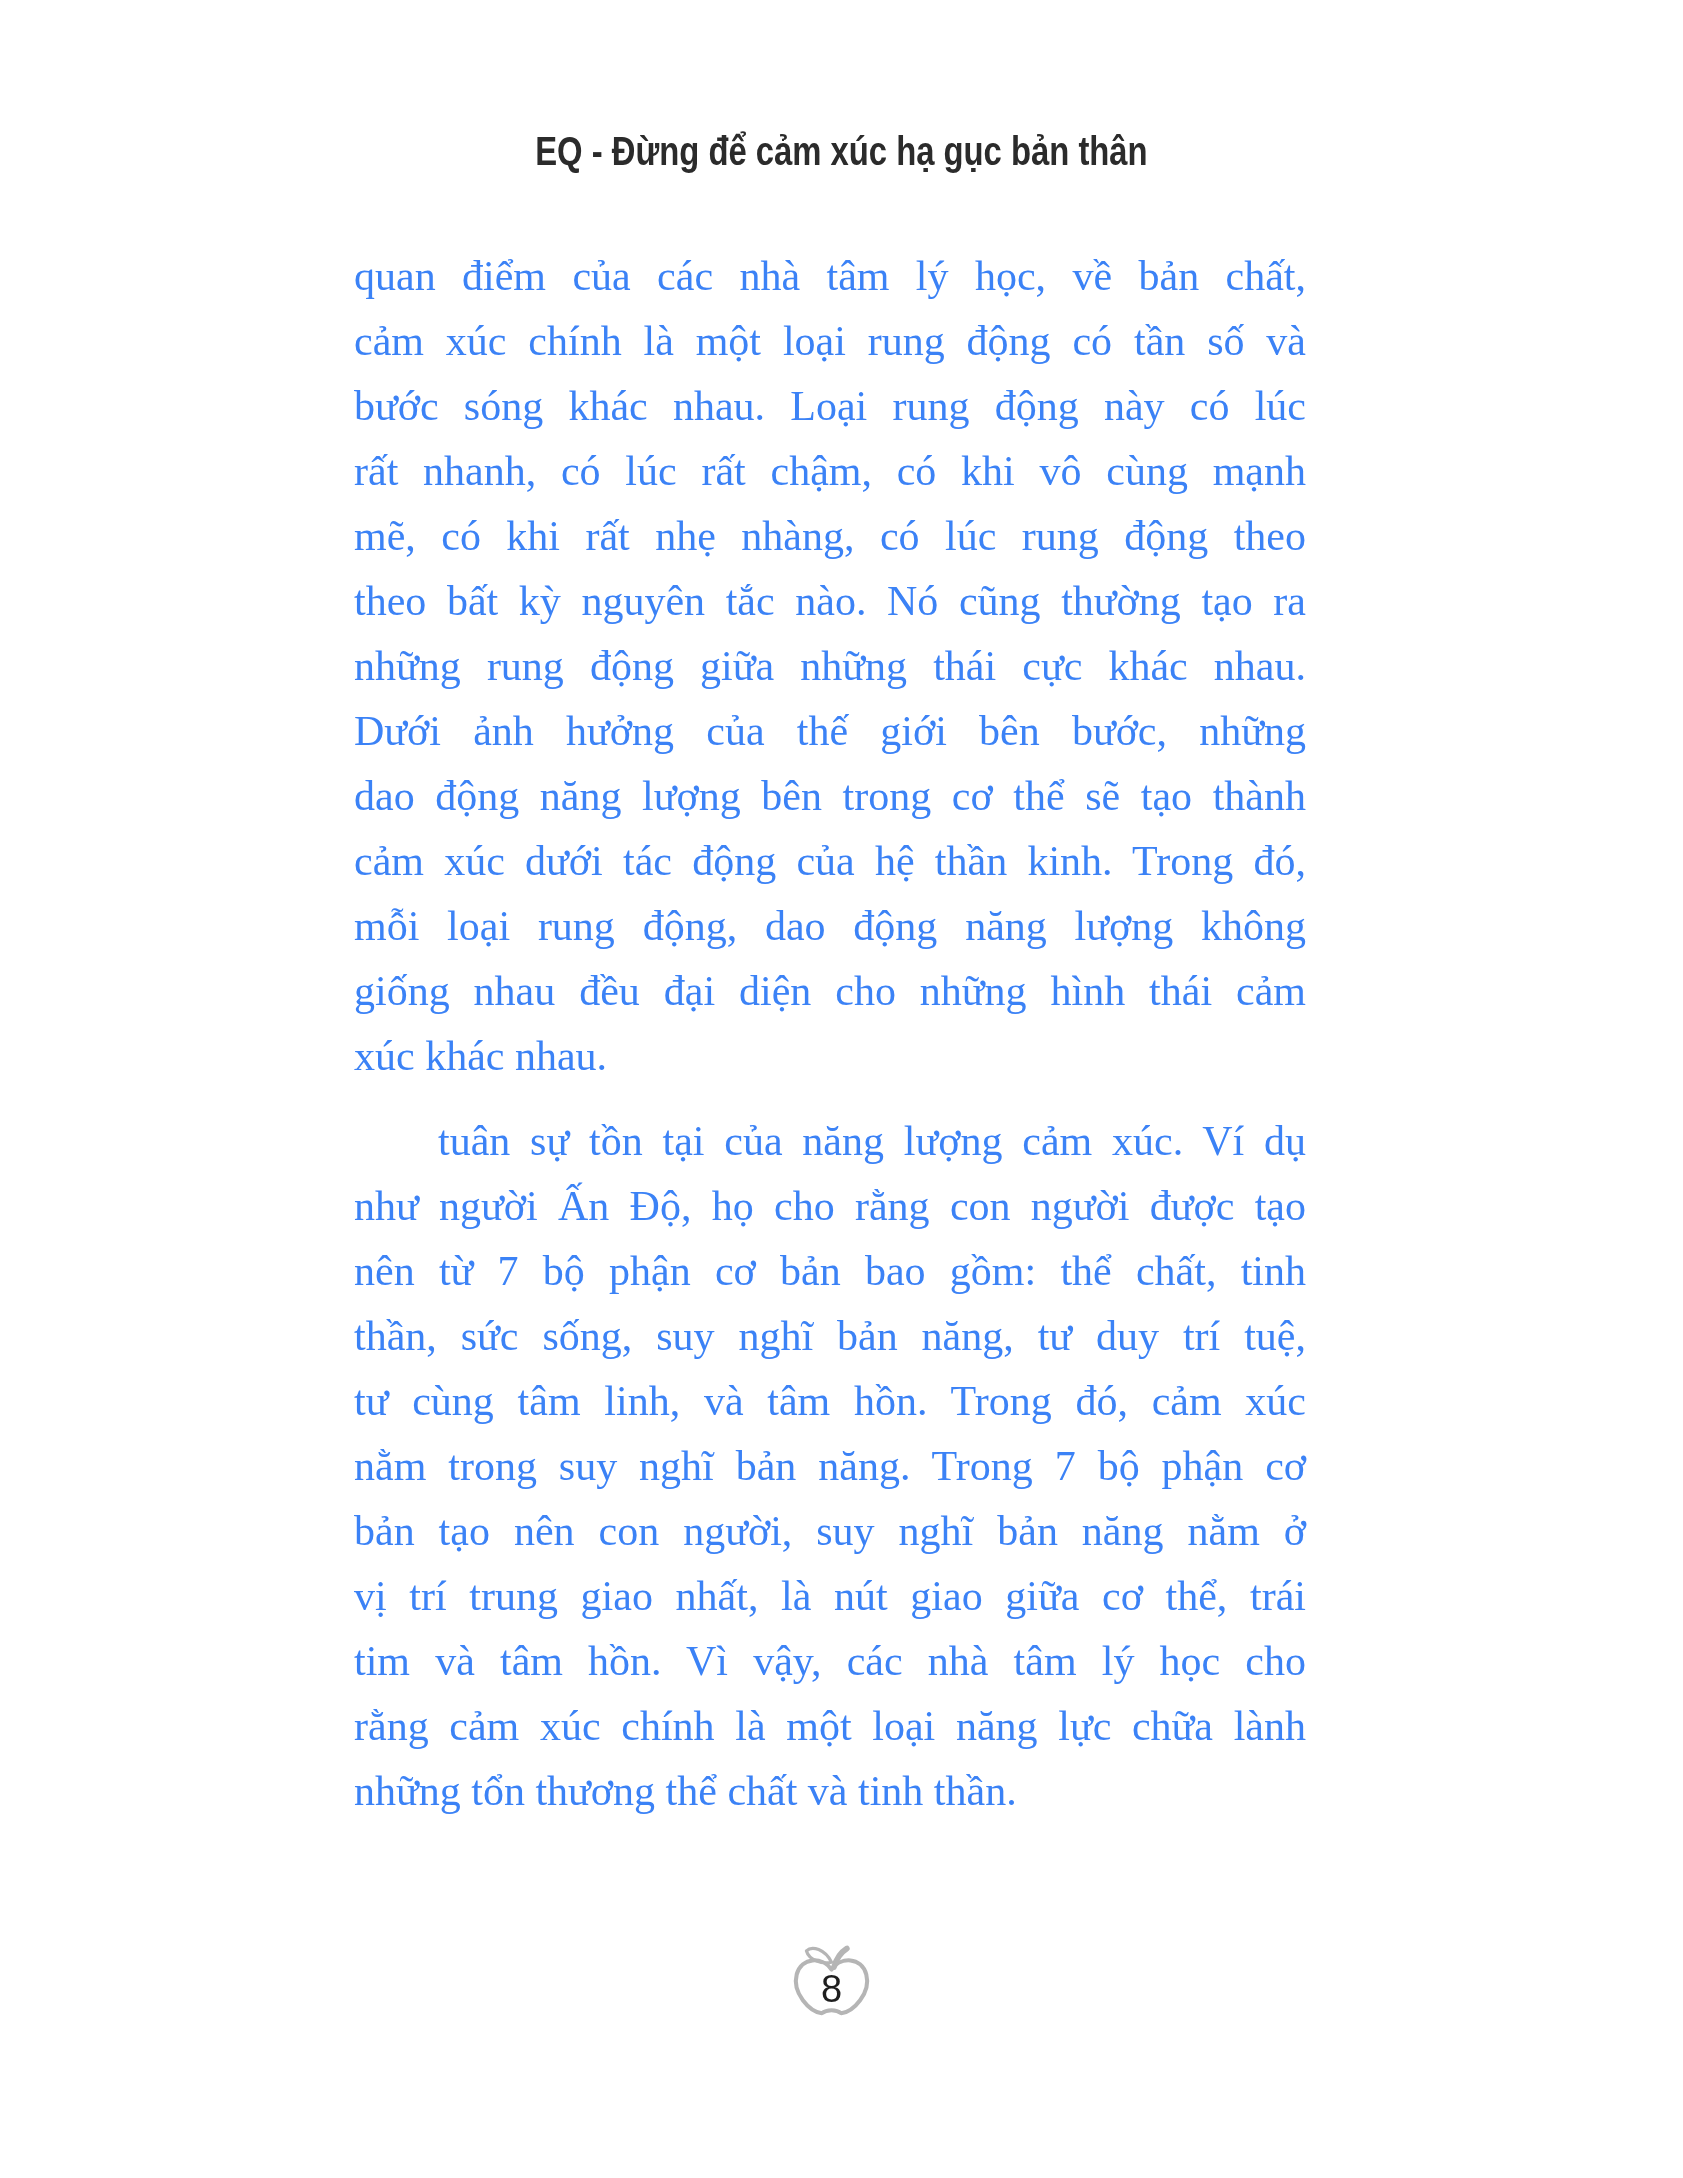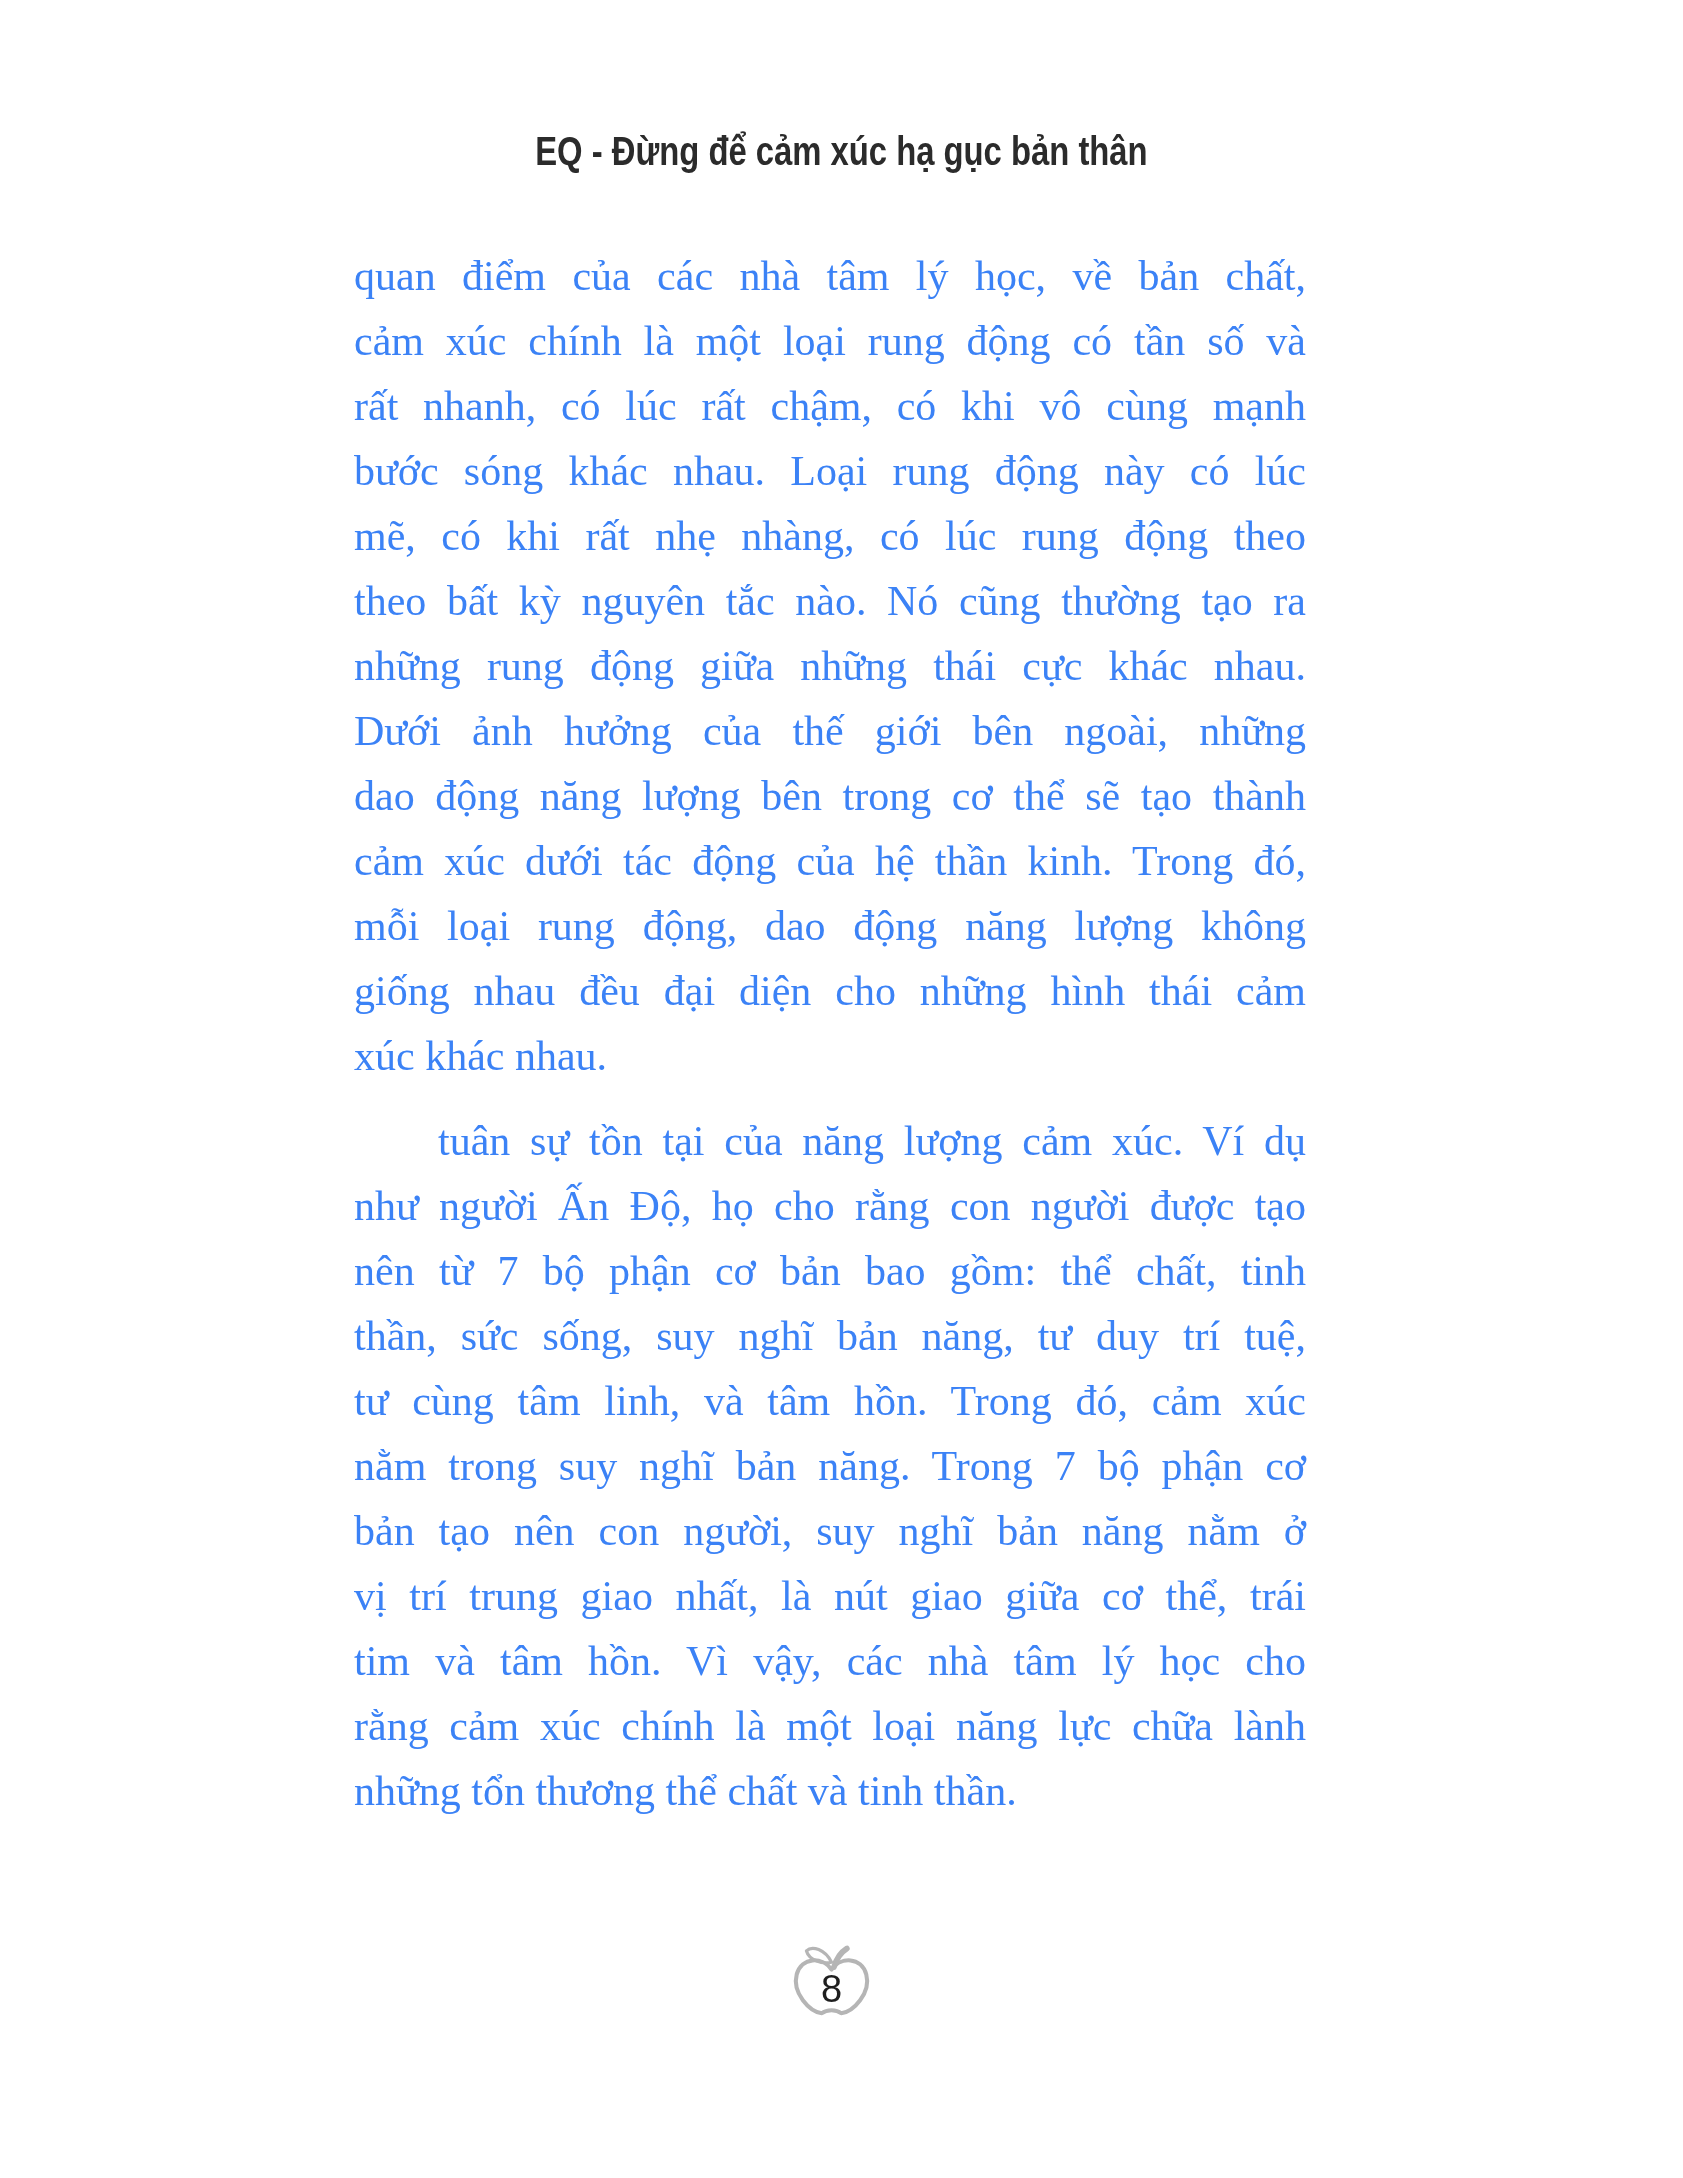--- a/index.html
+++ b/index.html
@@ -73,26 +73,26 @@
 <div class="page">
 
   <div class="running-head">
     <span class="condensed">EQ - Đừng để cảm xúc hạ gục bản thân</span>
   </div>
 
   <div class="body-text">
     <div class="para">
         <span class="line">quan điểm của các nhà tâm lý học, về bản chất,</span>
         <span class="line">cảm xúc chính là một loại rung động có tần số và</span>
+        <span class="line">bước sóng khác nhau. Loại rung động này có lúc</span>
         <span class="line">rất nhanh, có lúc rất chậm, có khi vô cùng mạnh</span>
-        <span class="line">bước sóng khác nhau. Loại rung động này có lúc</span>
         <span class="line">mẽ, có khi rất nhẹ nhàng, có lúc rung động theo</span>
         <span class="line">theo bất kỳ nguyên tắc nào. Nó cũng thường tạo ra</span>
         <span class="line">những rung động giữa những thái cực khác nhau.</span>
-        <span class="line">Dưới ảnh hưởng của thế giới bên ngoài, những</span>
+        <span class="line">Dưới ảnh hưởng của thế giới bên bước, những</span>
         <span class="line">dao động năng lượng bên trong cơ thể sẽ tạo thành</span>
         <span class="line">cảm xúc dưới tác động của hệ thần kinh. Trong đó,</span>
         <span class="line">mỗi loại rung động, dao động năng lượng không</span>
         <span class="line">giống nhau đều đại diện cho những hình thái cảm</span>
         <span class="line">xúc khác nhau.</span>
       </div>
     <div class="para indent-first">
         <span class="line">tuân sự tồn tại của năng lượng cảm xúc. Ví dụ</span>
         <span class="line">như người Ấn Độ, họ cho rằng con người được tạo</span>
         <span class="line">nên từ 7 bộ phận cơ bản bao gồm: thể chất, tinh</span>

